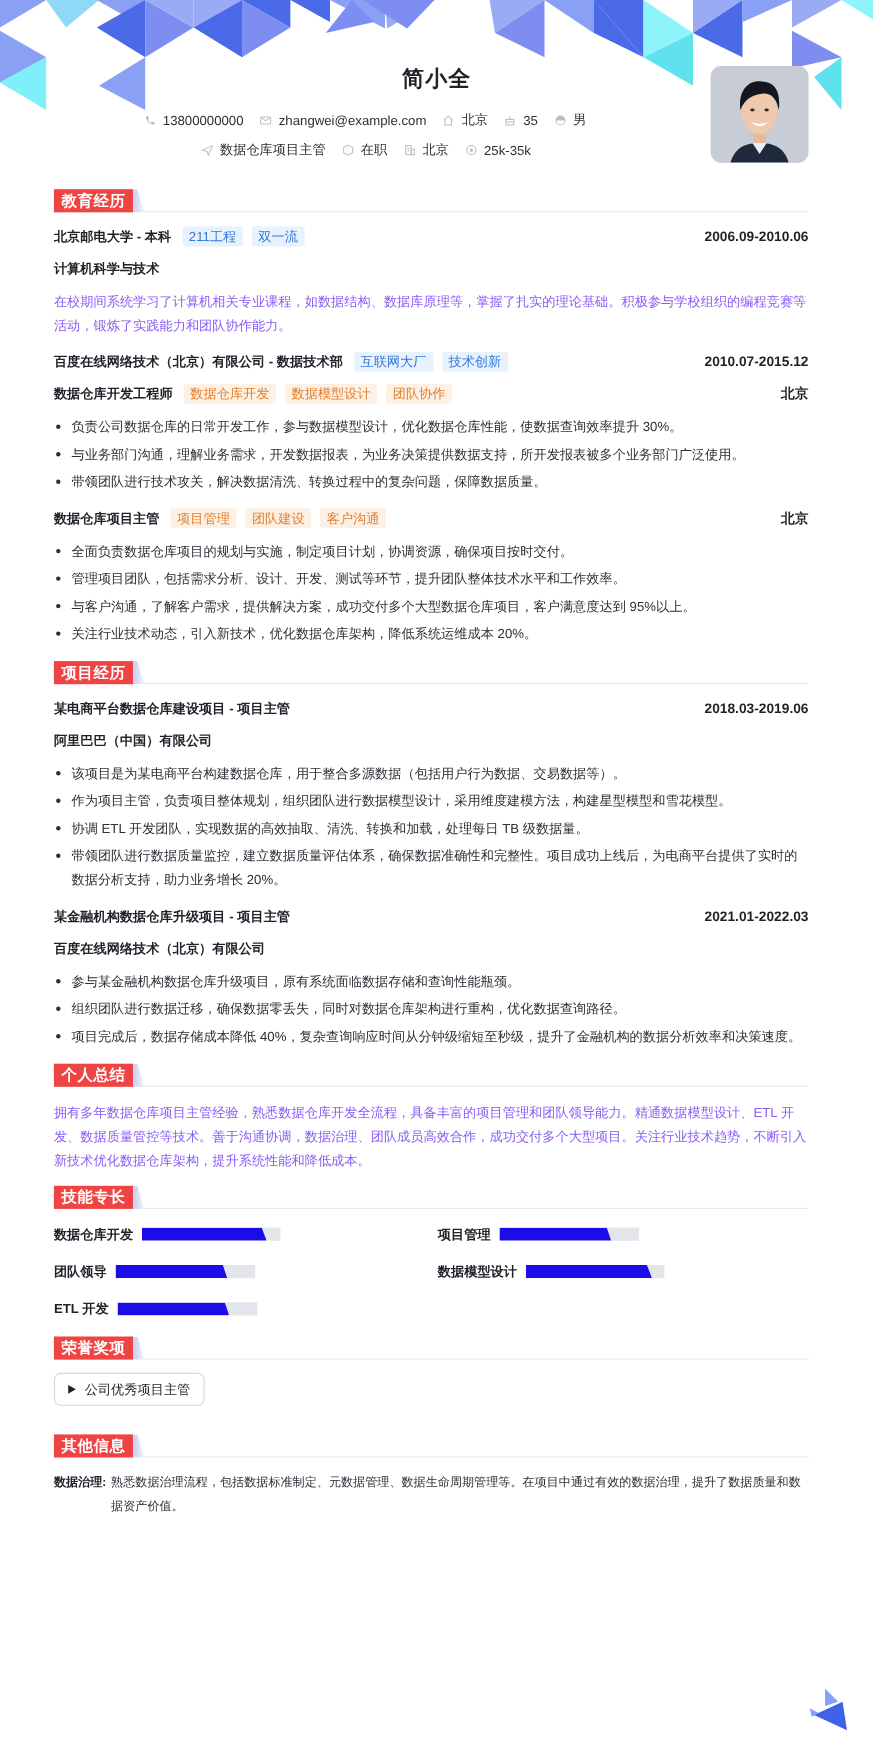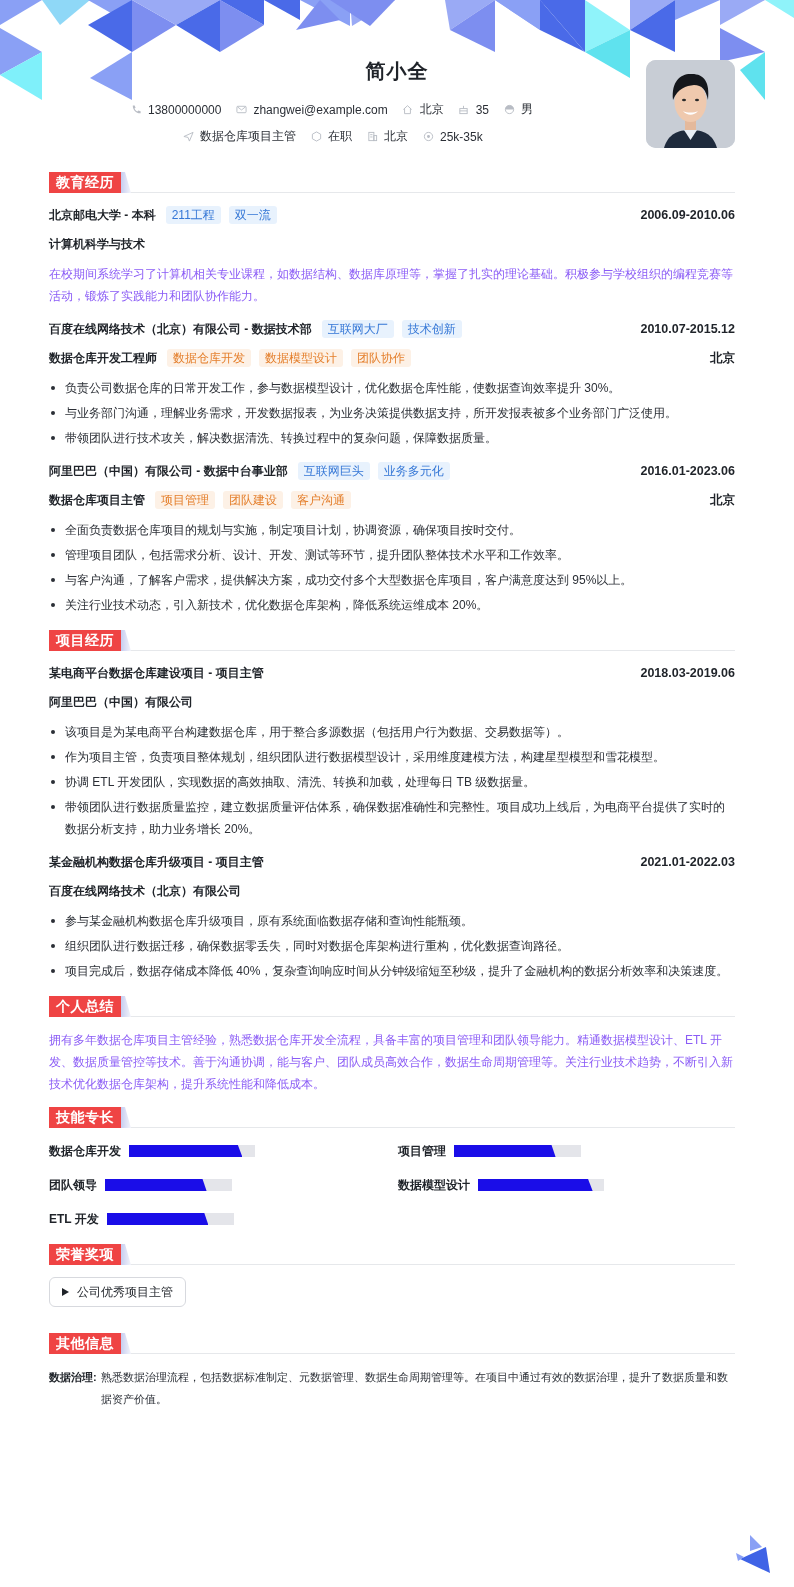--- a/index.html
+++ b/index.html
@@ -241,28 +241,20 @@
       <ul class="bullets">
         <li>负责公司数据仓库的日常开发工作，参与数据模型设计，优化数据仓库性能，使数据查询效率提升 30%。</li>
         <li>与业务部门沟通，理解业务需求，开发数据报表，为业务决策提供数据支持，所开发报表被多个业务部门广泛使用。</li>
         <li>带领团队进行技术攻关，解决数据清洗、转换过程中的复杂问题，保障数据质量。</li>
       </ul>
     </div>
 
     <div class="block">
       <div class="row">
         <div class="row-left">
-          <span class="bold">阿里巴巴（中国）有限公司 - 数据中台事业部</span>
-          <span class="tag blue first">互联网巨头</span>
-          <span class="tag blue">业务多元化</span>
-        </div>
-        <span class="date">2016.01-2023.06</span>
-      </div>
-      <div class="row">
-        <div class="row-left">
           <span class="bold">数据仓库项目主管</span>
           <span class="tag orange first">项目管理</span>
           <span class="tag orange">团队建设</span>
           <span class="tag orange">客户沟通</span>
         </div>
         <span class="date">北京</span>
       </div>
       <ul class="bullets">
         <li>全面负责数据仓库项目的规划与实施，制定项目计划，协调资源，确保项目按时交付。</li>
         <li>管理项目团队，包括需求分析、设计、开发、测试等环节，提升团队整体技术水平和工作效率。</li>
@@ -308,21 +300,21 @@
         <li>项目完成后，数据存储成本降低 40%，复杂查询响应时间从分钟级缩短至秒级，提升了金融机构的数据分析效率和决策速度。</li>
       </ul>
     </div>
   </section>
 
   <section class="section">
     <div class="sec-head">
       <div class="sec-title">个人总结</div>
       <div class="sec-tail" style="left: 72px;"></div>
     </div>
-    <p class="para">拥有多年数据仓库项目主管经验，熟悉数据仓库开发全流程，具备丰富的项目管理和团队领导能力。精通数据模型设计、ETL 开发、数据质量管控等技术。善于沟通协调，能与客户、团队成员高效合作，数据生命周期管理等。关注行业技术趋势，不断引入新技术优化数据仓库架构，提升系统性能和降低成本。</p>
+    <p class="para">拥有多年数据仓库项目主管经验，熟悉数据仓库开发全流程，具备丰富的项目管理和团队领导能力。精通数据模型设计、ETL 开发、数据质量管控等技术。善于沟通协调，数据治理、团队成员高效合作，成功交付多个大型项目。关注行业技术趋势，不断引入新技术优化数据仓库架构，提升系统性能和降低成本。</p>
   </section>
 
   <section class="section">
     <div class="sec-head">
       <div class="sec-title">技能专长</div>
       <div class="sec-tail" style="left: 72px;"></div>
     </div>
     <div class="skills">
       <div class="skill">
         <span class="skill-label">数据仓库开发</span>

